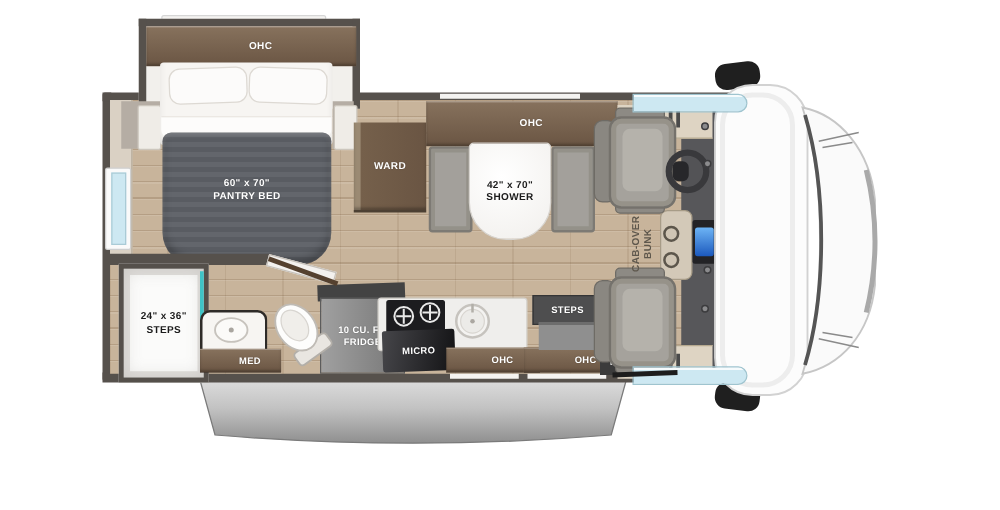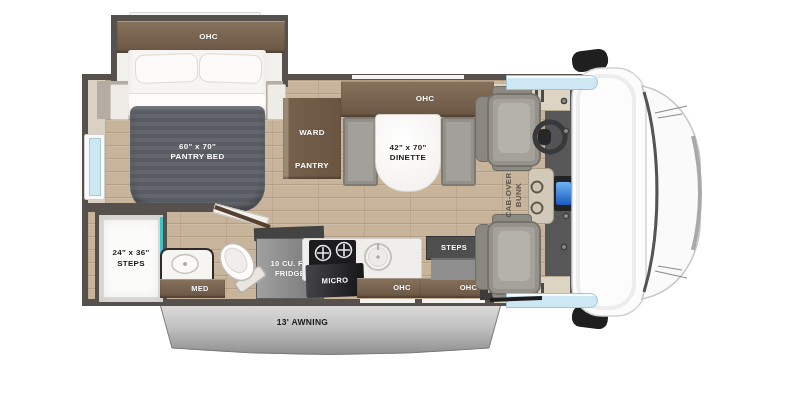--- a/index.html
+++ b/index.html
@@ -30,21 +30,20 @@
     <defs>
       <linearGradient id="awn" x1="0" y1="0" x2="0" y2="1">
         <stop offset="0" stop-color="#dcdcdc"></stop>
           <stop offset=".45" stop-color="#c2c2c2"></stop>
           <stop offset="1" stop-color="#8f8f8f"></stop>
       </linearGradient>
     </defs>
     <path d="M160,304 L501,304 L489,348 Q330,361 172,348 Z" fill="url(#awn)" stroke="#7a7a7a" stroke-width="1"></path>
     <rect x="145" y="301" width="366" height="3.5" fill="#141414"></rect>
   </svg>
-  <div class="abs lbl-dark" style="left:230px;top:317px;width:145px;z-index:0;font-size:8.5px;">13' AWNING</div>
 
   <div class="abs wall" style="left:82px;top:74px;width:7px;height:231px;z-index:1;border-radius:2px 0 0 2px"></div>
   <div class="abs wall" style="left:82px;top:74px;width:31px;height:7px;z-index:1"></div>
   <div class="abs wall" style="left:274px;top:74px;width:324px;height:7px;z-index:1"></div>
   <div class="abs wall" style="left:82px;top:298px;width:516px;height:8px;z-index:1"></div>
   <div class="abs" style="left:88px;top:80px;width:510px;height:219px;z-index:1;background:#c8b49b;
               background-image:repeating-linear-gradient(180deg, rgba(110,80,50,.22) 0 1px, rgba(255,255,255,.10) 1px 2px, transparent 2px 13px),
                                repeating-linear-gradient(90deg, rgba(110,80,50,.12) 0 1px, transparent 1px 46px);"></div>
   <div class="abs" style="left:88px;top:80px;width:17px;height:124px;z-index:2;background:#dad1c4;border-right:1px solid #b7ab99;"></div>
 
@@ -69,33 +68,30 @@
   <div class="abs flexc" style="left:130px;top:106px;width:135px;height:106px;z-index:2;border-radius:7px 7px 26px 26px;
               background:repeating-linear-gradient(180deg,#63666c 0 4px,#595c62 4px 8px);
               box-shadow:inset 0 2px 4px rgba(255,255,255,.18), inset 0 -5px 7px rgba(0,0,0,.3);padding-bottom:14px;box-sizing:border-box;">
     <span class="lbl">60" x 70"</span>
     <span class="lbl">PANTRY BED</span>
   </div>
 
   <div class="abs cab-band-v flexc" style="left:283px;top:81px;width:58px;height:70px;z-index:2;border-bottom:2px solid #4c4033;margin-top:17px;">
     <span class="lbl">WARD</span>
   </div>
-  <div class="abs cab-band-v flexc" style="left:283px;top:153px;width:58px;height:26px;z-index:2;">
-    <span class="lbl">PANTRY</span>
-  </div>
 
   <div class="abs whitetrim" style="left:352px;top:75px;width:112px;height:4px;z-index:2;"></div>
   <div class="abs cab-band flexc" style="left:341px;top:81px;width:138px;height:36px;z-index:2;">
     <span class="lbl">OHC</span>
   </div>
   <div class="abs bench" style="left:343px;top:117px;width:31px;height:65px;z-index:2;"></div>
   <div class="abs bench" style="left:441px;top:117px;width:31px;height:65px;z-index:2;"></div>
   <div class="abs flexc" style="left:375px;top:114px;width:64px;height:76px;z-index:2;background:radial-gradient(circle at 40% 35%, #ffffff, #f1efec);border:1px solid #d7d4cf;border-radius:4px 4px 30px 30px;">
     <span class="lbl-dark">42" x 70"</span>
-    <span class="lbl-dark">DINETTE</span>
+    <span class="lbl-dark">SHOWER</span>
   </div>
 
   <div class="abs wall" style="left:88px;top:203px;width:130px;height:9px;z-index:2;"></div>
   <div class="abs" style="left:214px;top:203px;width:54px;height:8px;z-index:2;background:#f3f1ee;border:1px solid #c6c1ba;transform:rotate(15deg);transform-origin:left center;"></div>
   <div class="abs" style="left:95px;top:211px;width:64px;height:87px;z-index:2;background:#fbfbfa;border:4px solid #55504b;
               box-shadow:inset 0 0 0 5px rgba(175,170,162,.35), inset 0 0 14px rgba(120,115,108,.25);">
     <div class="abs" style="right:0;top:2px;width:3px;height:75px;background:#3fc3c6;"></div>
     <div class="abs flexc" style="left:0;top:0;width:100%;height:100%;">
       <span class="lbl-dark">24" x 36"</span>
       <span class="lbl-dark">STEPS</span>

